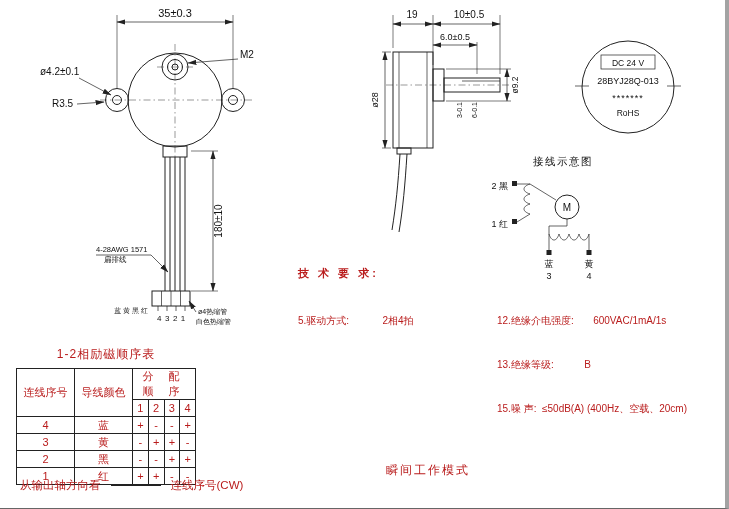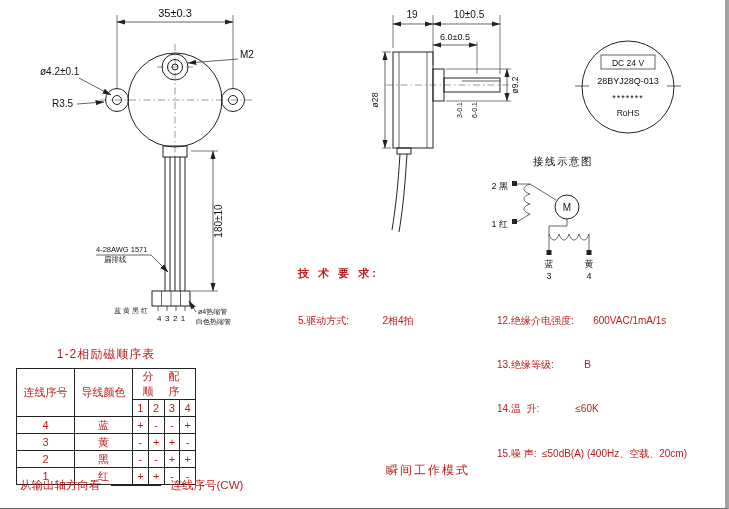--- a/index.html
+++ b/index.html
@@ -227,21 +227,20 @@
     <div>5.驱动方式:            2相4拍</div>
     
     
     
     
     
   </div>
   <div class="tech-col tech-right">
     <div>12.绝缘介电强度:       600VAC/1mA/1s</div>
     <div>13.绝缘等级:           B</div>
-    <div>14.温  升:             ≤60K</div>
     <div>15.噪 声:  ≤50dB(A) (400Hz、空载、20cm)</div>
     
     
     
   </div>
 
   <div class="mode-label">瞬间工作模式</div>
 
   <div class="footer">
     <span>从输出轴方向看</span>

